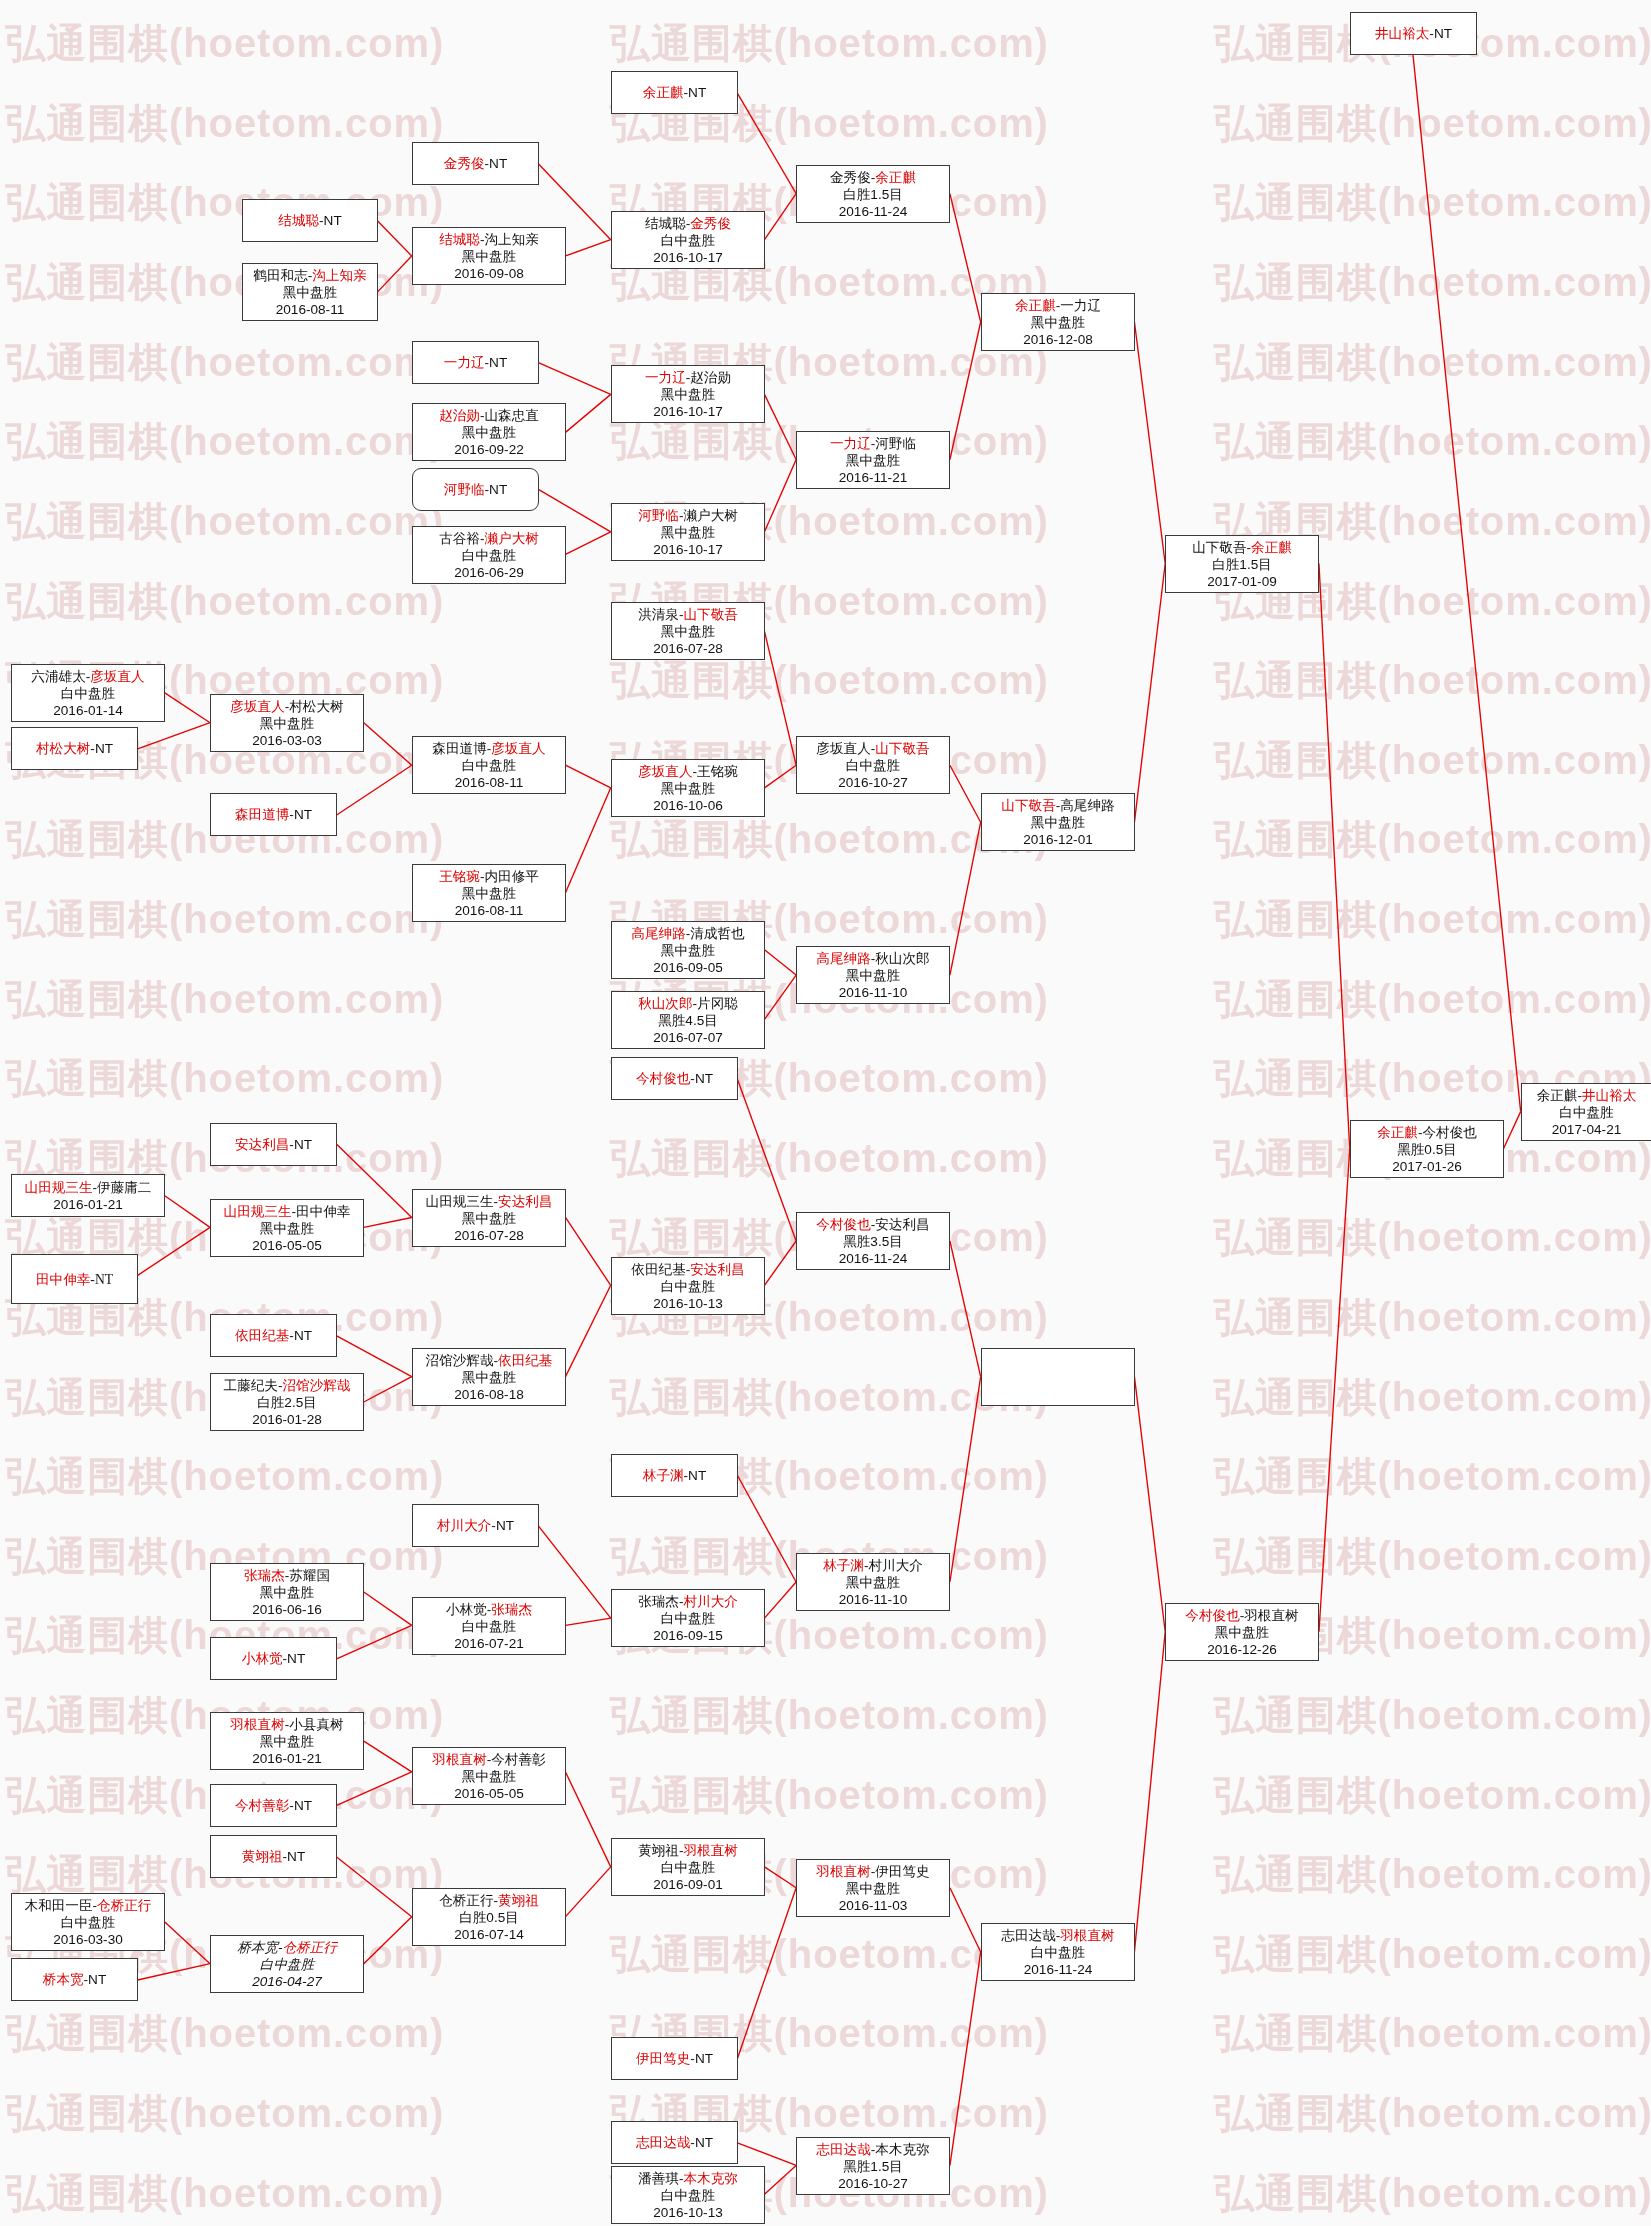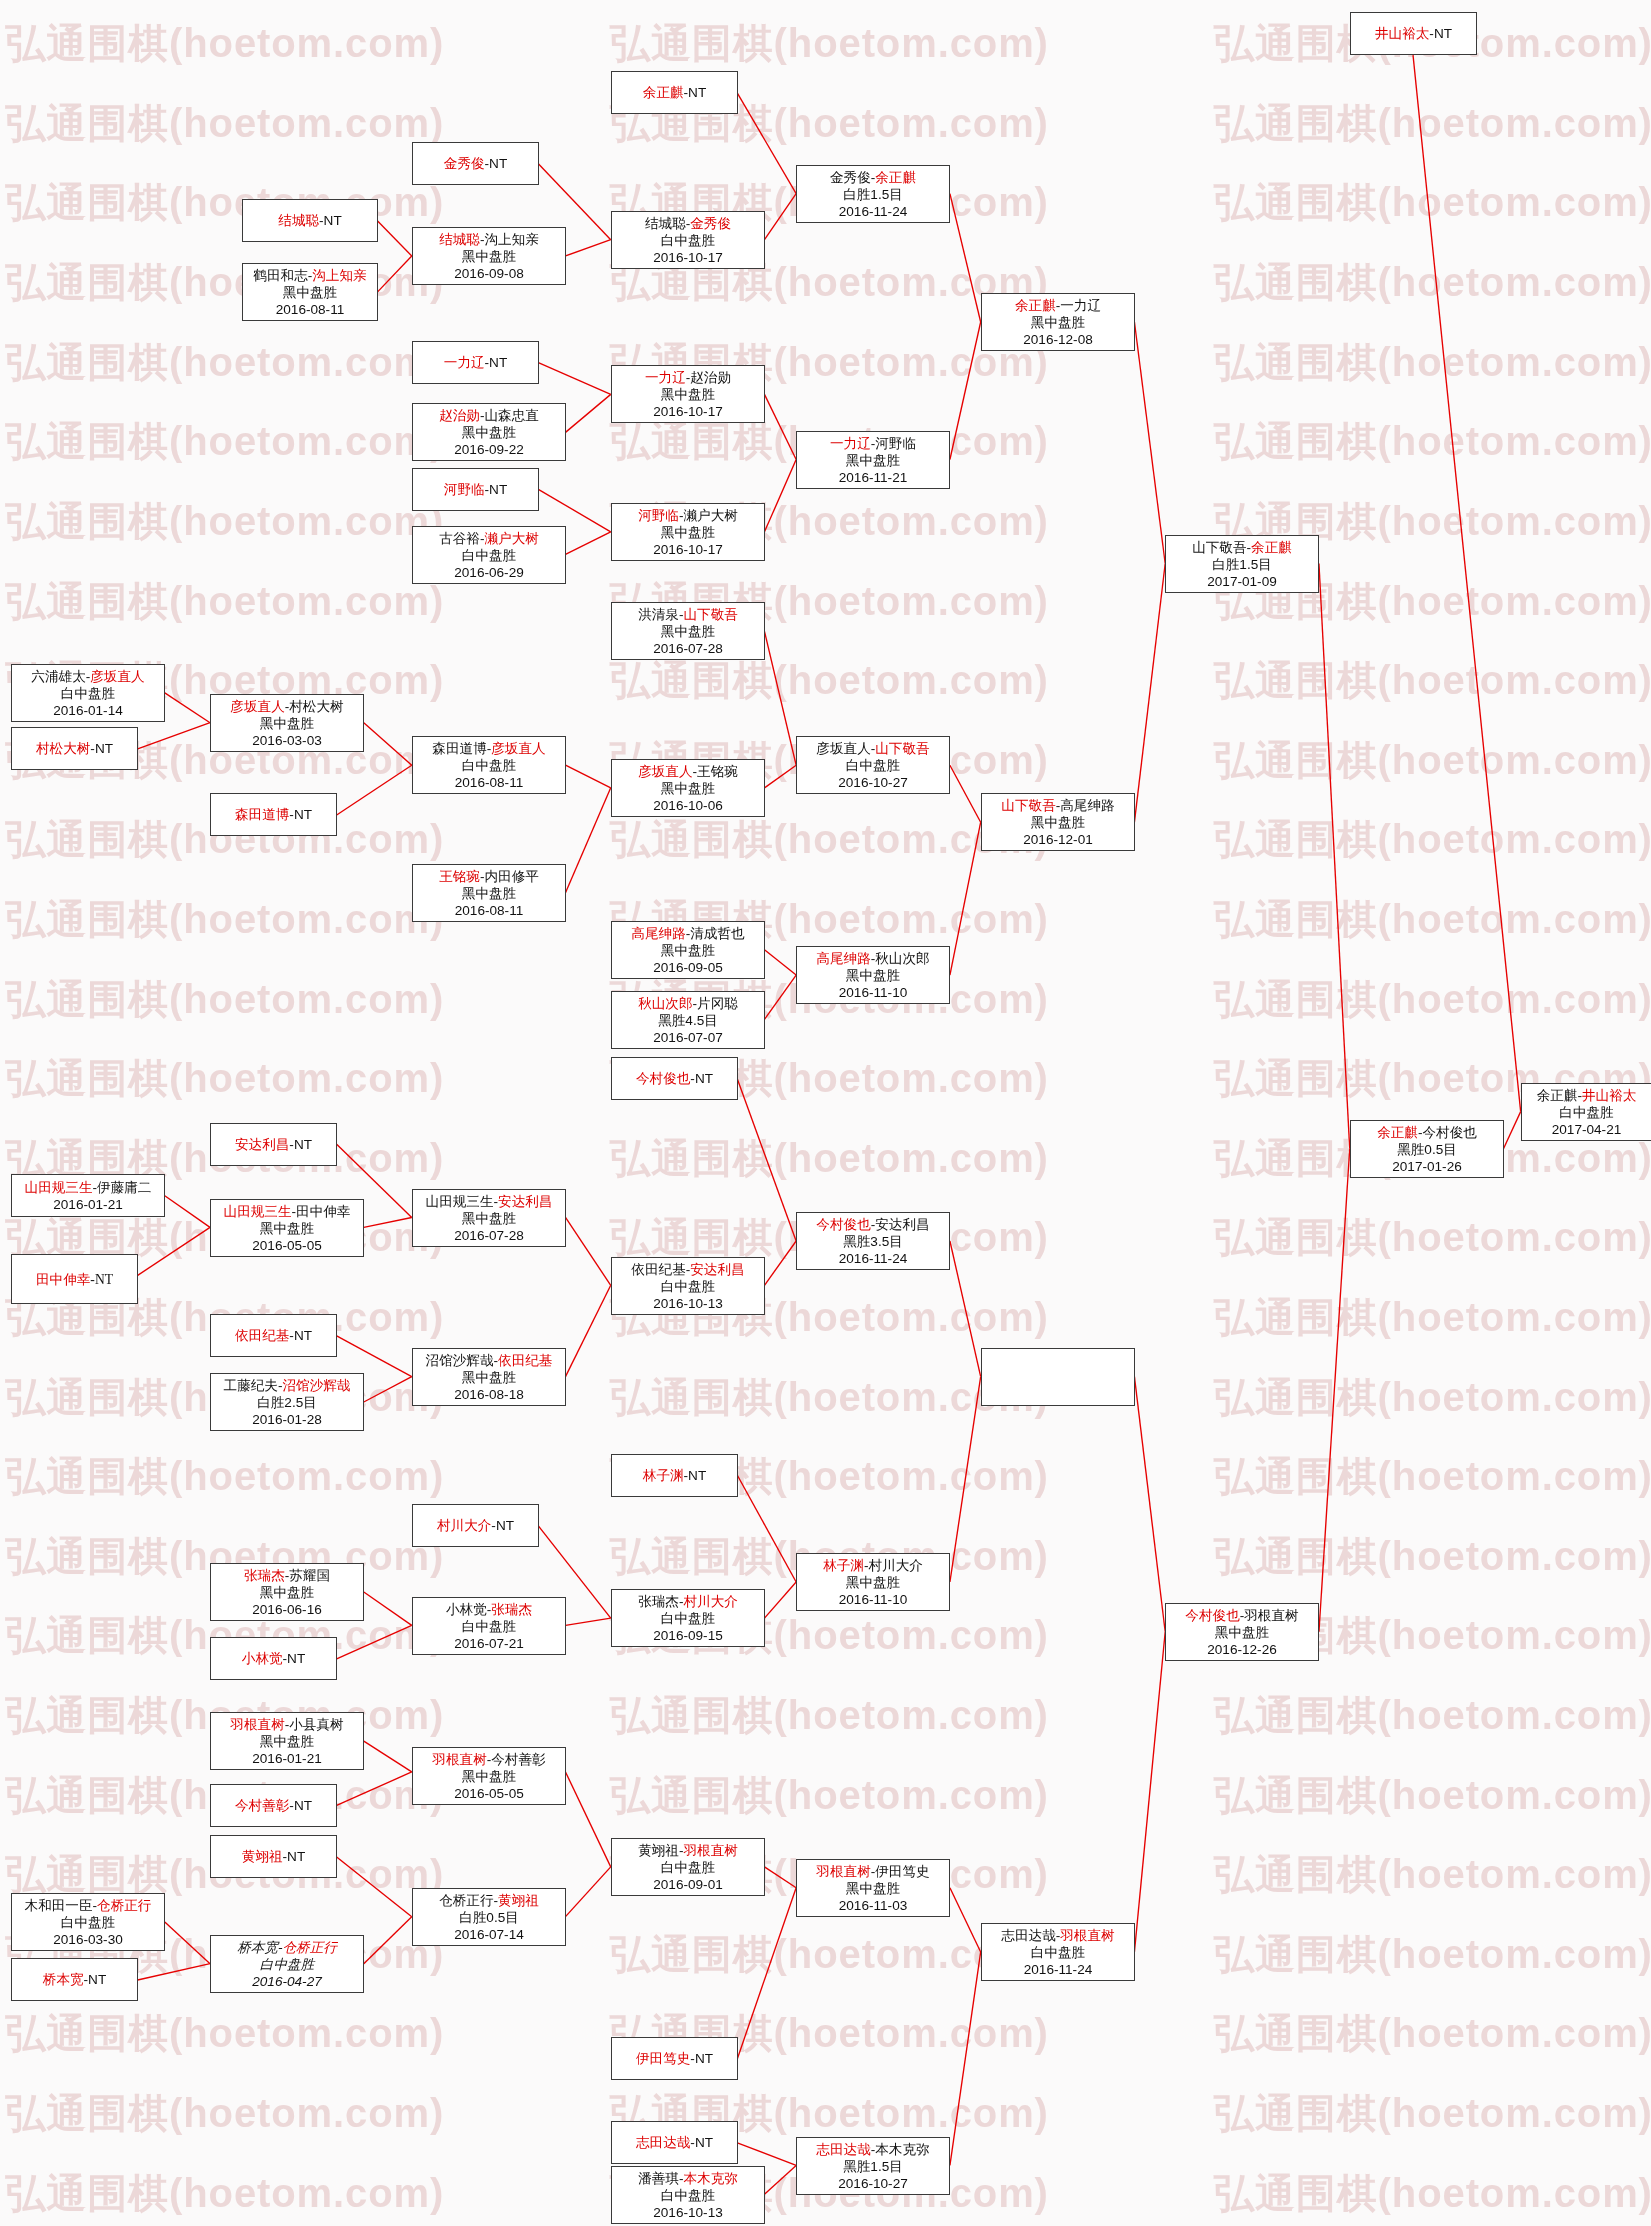--- a/index.html
+++ b/index.html
@@ -267,21 +267,21 @@
       <div class="mline"><span>2016-09-08</span></div>
     </div>
     <div class="node" style="left: 412px; top: 341px; width: 127px; height: 43px;">
       <div class="mline"><span class="red">一力辽</span><span>-NT</span></div>
     </div>
     <div class="node" style="left: 412px; top: 403px; width: 154px; height: 58px;">
       <div class="mline"><span class="red">赵治勋</span><span>-山森忠直</span></div>
       <div class="mline"><span>黑中盘胜</span></div>
       <div class="mline"><span>2016-09-22</span></div>
     </div>
-    <div class="node" style="left: 412px; top: 468px; width: 127px; height: 43px;">
+    <div class="node" style="left: 412px; top: 468px; width: 127px; height: 43px; border-radius: 9px;">
       <div class="mline"><span class="red">河野临</span><span>-NT</span></div>
     </div>
     <div class="node" style="left: 412px; top: 526px; width: 154px; height: 58px;">
       <div class="mline"><span>古谷裕-</span><span class="red">濑户大树</span></div>
       <div class="mline"><span>白中盘胜</span></div>
       <div class="mline"><span>2016-06-29</span></div>
     </div>
     <div class="node" style="left: 412px; top: 736px; width: 154px; height: 58px;">
       <div class="mline"><span>森田道博-</span><span class="red">彦坂直人</span></div>
       <div class="mline"><span>白中盘胜</span></div>

